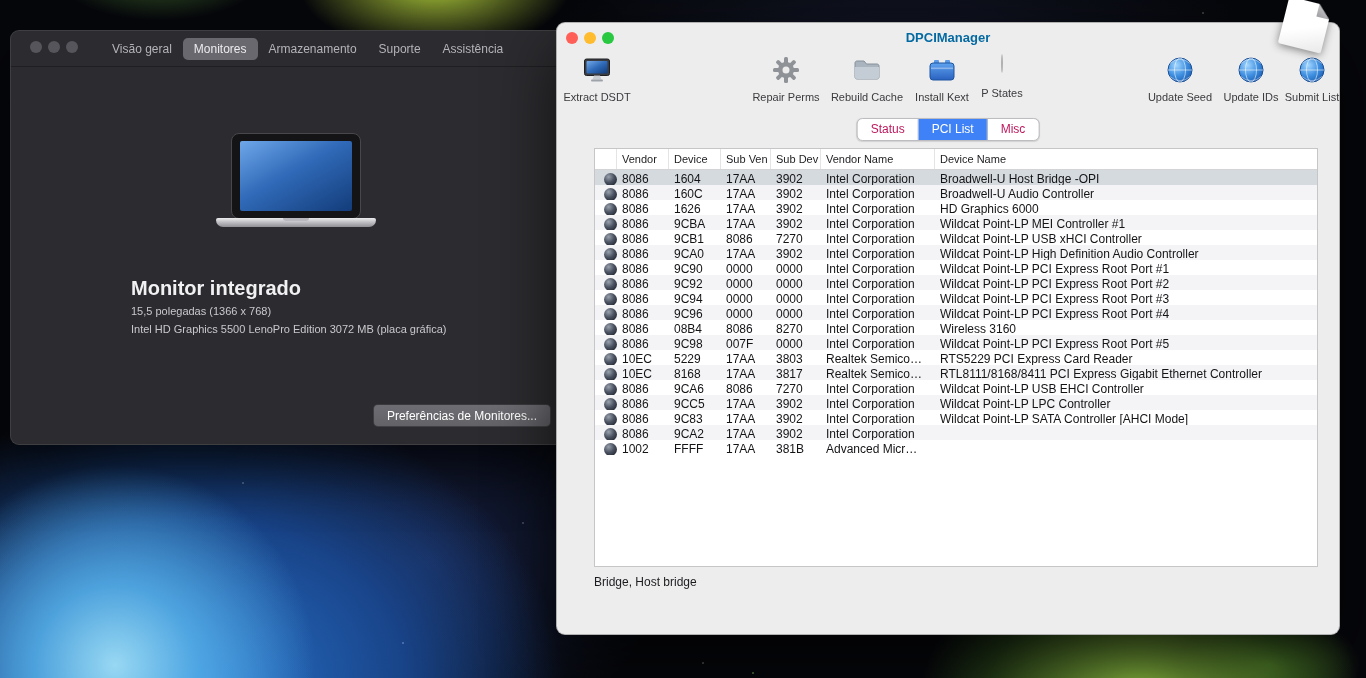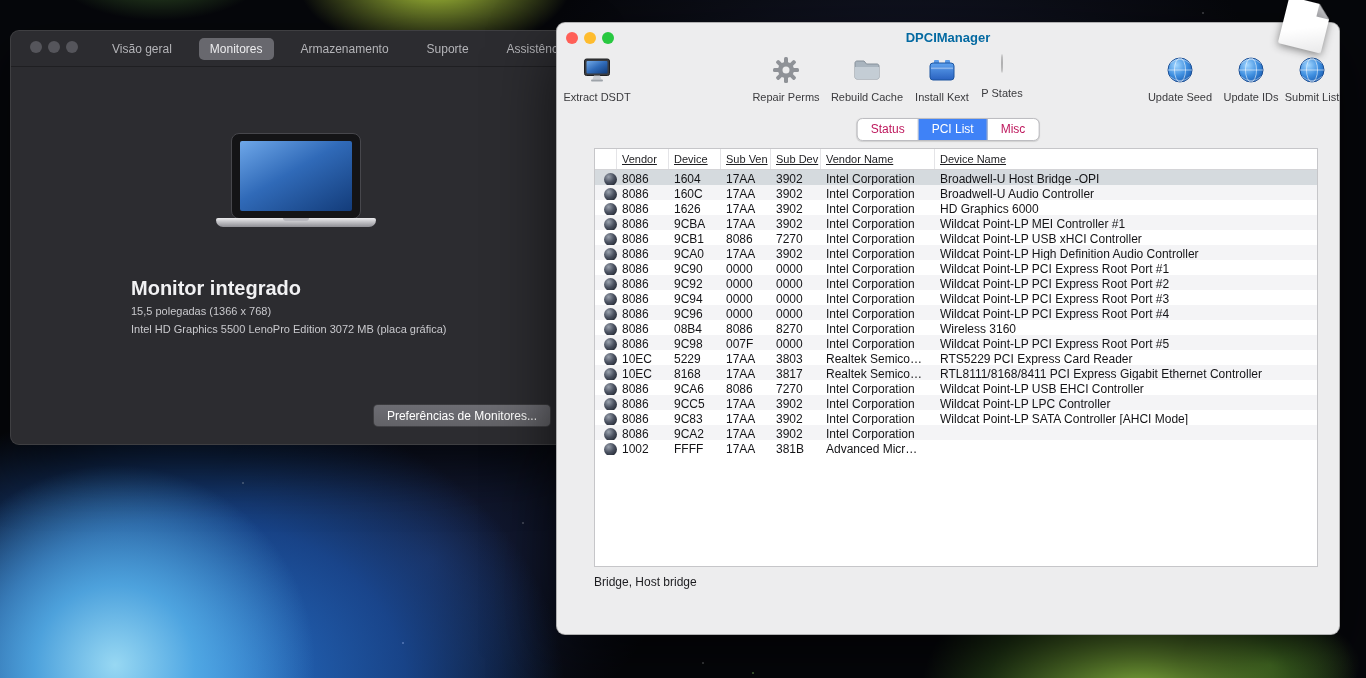--- a/index.html
+++ b/index.html
@@ -34,21 +34,21 @@
   .displays-window{
     position:absolute; left:10px; top:30px; width:560px; height:415px; z-index:10;
     background:#2c2c30; border-radius:9px;
     border:1px solid rgba(255,255,255,.09);
     box-shadow:0 20px 55px rgba(0,0,0,.6);
   }
   .dw-titlebar{ position:relative; height:36px; border-bottom:1px solid rgba(0,0,0,.28); }
   .tl{ position:absolute; top:10px; width:12px; height:12px; border-radius:50%; }
   .tl.dark{ background:#55555b; }
   .dw-titlebar .tl:nth-child(1){ left:19px; } .dw-titlebar .tl:nth-child(2){ left:37px; } .dw-titlebar .tl:nth-child(3){ left:55px; }
-  .dw-tabs{ position:absolute; left:90px; top:7px; display:flex; gap:16px; }
+  .dw-tabs{ position:absolute; left:90px; top:7px; display:flex; gap:0; }
   .dw-tab{ font-size:12px; color:#b4b4b8; padding:4px 11px; border-radius:5px; line-height:14px; white-space:nowrap; cursor:default; }
   .dw-tab.selected{ background:#68686e; color:#ececee; }
 
   .macbook{ position:absolute; left:205px; top:102px; width:160px; }
   .mb-screen{ width:130px; height:86px; margin:0 auto; background:#141416; border:1px solid #47474c;
     border-radius:8px; padding:7px 8px; }
   .mb-display{ width:100%; height:100%; border-radius:2px;
     background:linear-gradient(150deg,#6ea7e9 0%,#306ab8 45%,#133c7a 100%); }
   .mb-base{ position:relative; width:160px; height:9px; margin:-1px auto 0;
     background:linear-gradient(#ececee,#8e8e94); border-radius:2px 2px 7px 7px; }
@@ -90,21 +90,21 @@
     box-shadow:0 0.5px 1px rgba(0,0,0,.12); }
   .segment{ font-size:12px; color:#be185d; padding:3px 13px; line-height:15px; border-right:1px solid #bdbdc1; white-space:nowrap; cursor:default; }
   .segment:last-child{ border-right:none; }
   .segment.selected{ background:#3f82f7; color:#fff; }
 
   .pci-table{ position:absolute; left:37px; top:125px; width:724px; height:419px;
     background:#fff; border:1px solid #c6c6c9; overflow:hidden; }
   .pt-header{ display:grid; grid-template-columns:22px 52px 52px 50px 50px 114px 1fr;
     height:21px; line-height:21px; background:#fff; border-bottom:1px solid #d4d4d7; }
   .pt-hcell{ font-size:11px; font-weight:500; color:#1e1e21; padding-left:5px;
-    border-right:1px solid #e4e4e7; white-space:nowrap; overflow:hidden;text-decoration:underline; }
+    border-right:1px solid #e4e4e7; white-space:nowrap; overflow:hidden; }
   .pt-hcell:last-child{ border-right:none; }
   .pt-row{ display:grid; grid-template-columns:22px 52px 52px 50px 50px 114px 1fr;
     height:15px; line-height:19px; background:#fff; }
   .pt-row.alt{ background:#f4f4f6; }
   .pt-row.selected{ background:#d5dade; }
   .pt-cell{ font-size:12px; color:#141417; padding-left:5px; white-space:nowrap; overflow:hidden; }
   .pci-dot{ display:block; width:13px; height:13px; margin:3px 0 0 4px; border-radius:50%;
     background:radial-gradient(circle at 35% 30%, #9aa2ae, #4a5160 45%, #252a35 82%); }
 
   .dp-status{ position:absolute; left:37px; top:552px; font-size:12px; color:#1c1c1f; }

